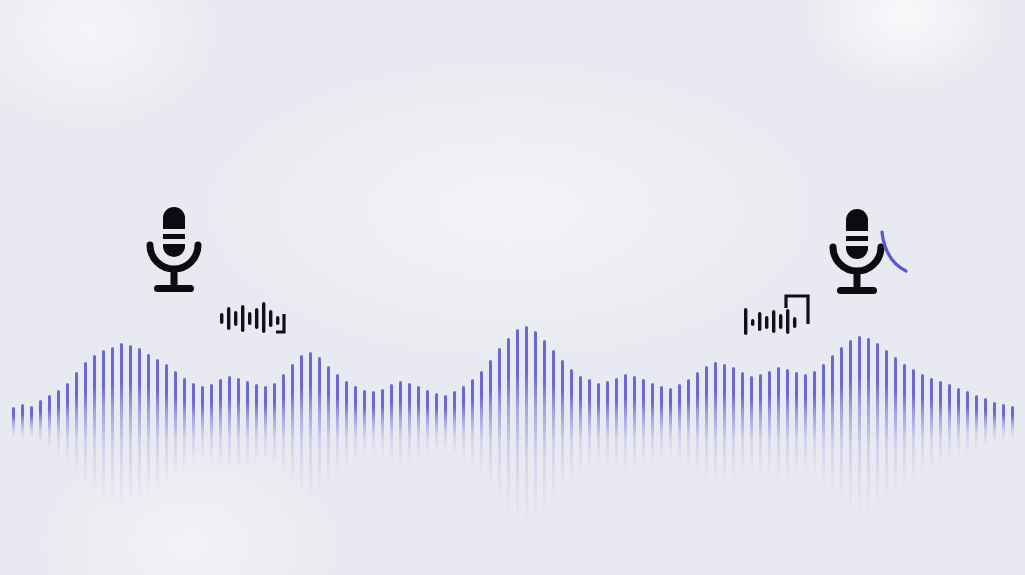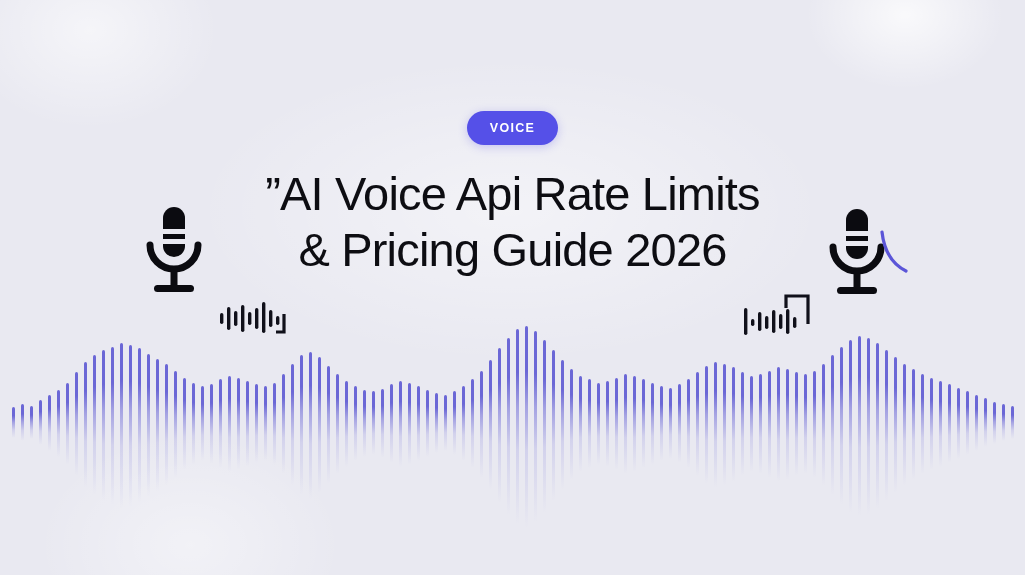--- a/index.html
+++ b/index.html
@@ -125,28 +125,21 @@
 </head>
 <body>
 
 <div id="stage">
 
   <div class="bloom bloom-tl"></div>
   <div class="bloom bloom-tr"></div>
   <div class="bloom bloom-c"></div>
   <div class="bloom bloom-bl"></div>
 
-  <div id="badge">
-    <span class="badge-text">VOICE</span>
-  </div>
-
-  <div id="title">
-    <span class="line">”AI Voice Api Rate Limits</span>
-    <span class="line">&amp; Pricing Guide 2026</span>
-  </div>
+
 
   <svg class="mic" id="mic-left" width="68" height="96" viewBox="0 0 68 96" aria-hidden="true">
     <g fill="#0b0b10">
       <rect x="23" y="2" width="22" height="50" rx="11"></rect>
       <rect x="12" y="34" width="44" height="5" rx="2.5" fill="#e9e9f1"></rect>
       <rect x="12" y="24" width="44" height="5" rx="2.5" fill="#e9e9f1"></rect>
       <rect x="23" y="2" width="22" height="50" rx="11" fill="none"></rect>
       <path d="M10 40 a24 24 0 0 0 48 0" fill="none" stroke="#0b0b10" stroke-width="7" stroke-linecap="round"></path>
       <rect x="30.5" y="62" width="7" height="20" rx="2"></rect>
       <rect x="14" y="80" width="40" height="7" rx="3.5"></rect>

